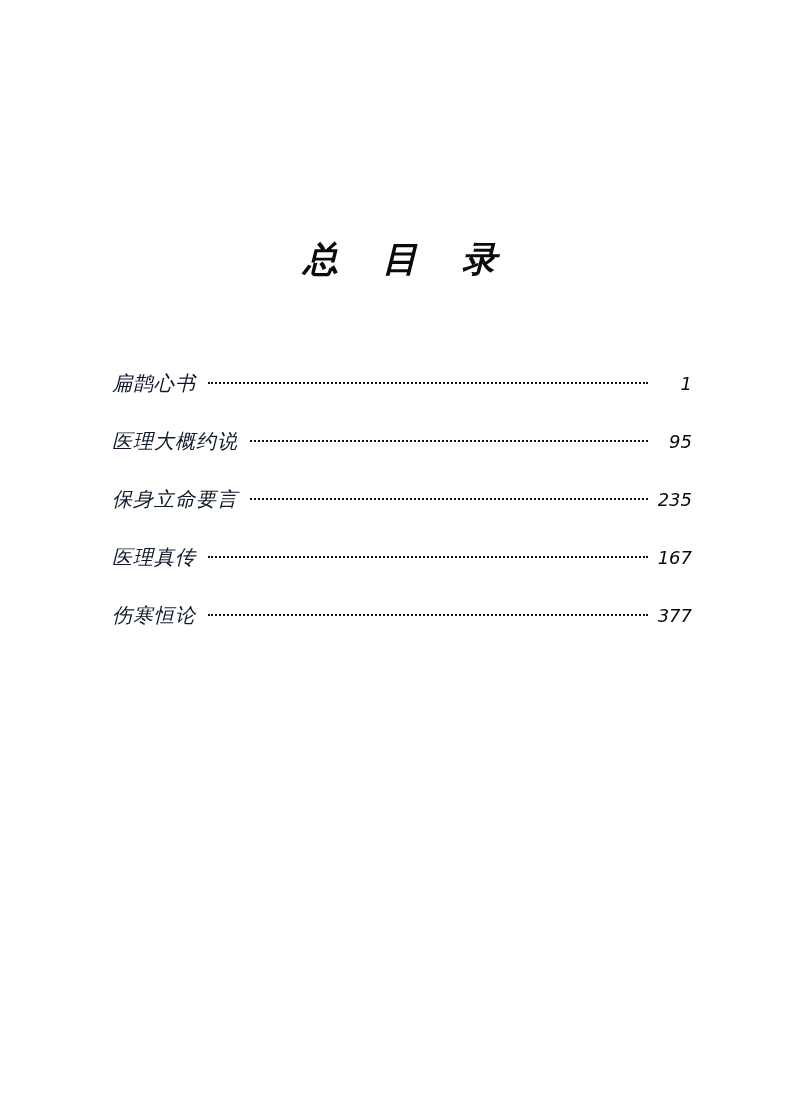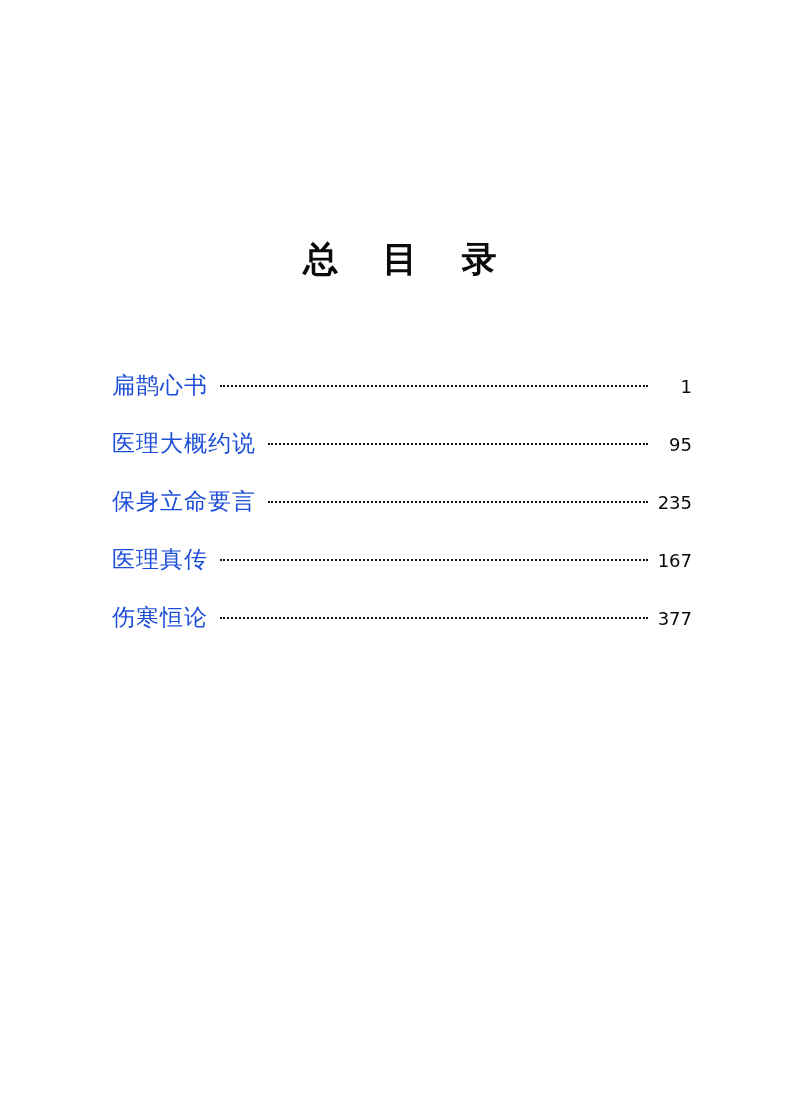--- a/index.html
+++ b/index.html
@@ -13,20 +13,21 @@
     font-family: "Liberation Sans", sans-serif;
     color: #000000;
     position: relative;
     overflow: hidden;
   }
   .page {
     width: 776px;
     height: 1118px;
     position: relative;
     box-sizing: border-box;
+    font-style: italic;
   }
   .toc-title {
     position: absolute;
     top: 236px;
     left: 0;
     width: 800px;
     text-align: center;
     font-family: "DejaVu Sans", sans-serif;
     font-size: 35px;
     font-weight: bold;
@@ -40,24 +41,24 @@
     left: 112px;
     width: 580px;
   }
   .toc-row {
     display: flex;
     align-items: baseline;
     height: 58px;
   }
   .toc-label {
     font-family: "DejaVu Sans", sans-serif;
-    font-size: 23px;
+    font-size: 20px;
     letter-spacing: 1px;
     white-space: nowrap;
-    color: #1d4ed8;
+    color: #0f172a;
   }
   .toc-leader {
     flex: 1 1 auto;
     margin: 0 10px 0 12px;
     position: relative;
     height: 19px;
   }
   .toc-leader::before {
     content: "";
     position: absolute;

